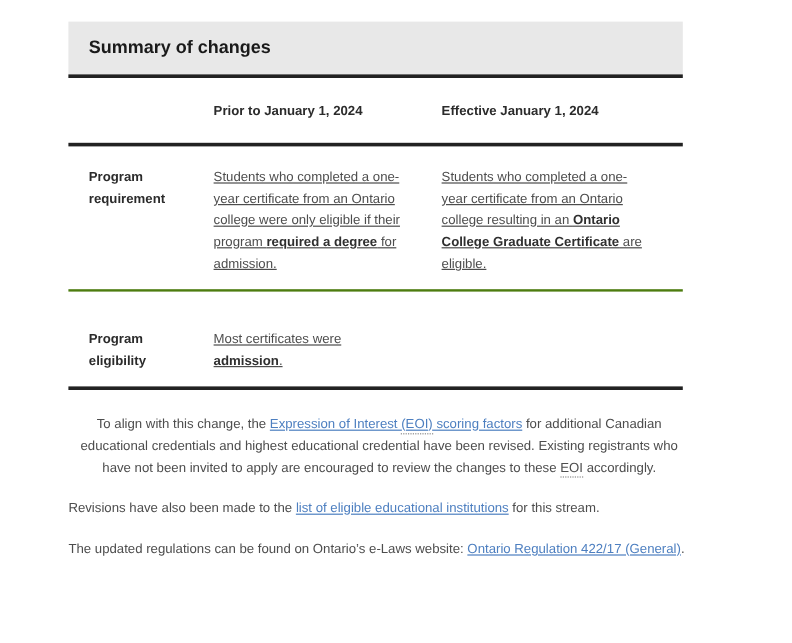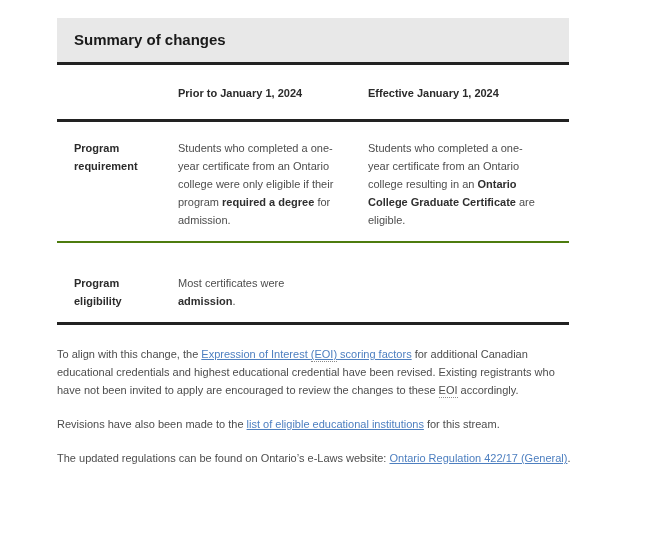--- a/index.html
+++ b/index.html
@@ -51,30 +51,30 @@
     line-height: 18px;
   }
   .trow.r1 { border-bottom: 2px solid #4d7c0f; padding: 17px 0 12px; }
   .trow.r2 { border-bottom: 3px solid #222222; padding: 15px 0 12px; margin-top: 16px; }
   .cell-label {
     padding-left: 17px;
     padding-right: 10px;
     font-weight: bold;
     color: #2b2b2b;
   }
-  .cell { padding-right: 30px; }
+  .cell { padding-right: 30px; text-decoration: underline; }
   .cell b { color: #2f2f2f; }
   
   p {
     font-size: 11px;
     line-height: 18px;
     margin: 16px 0 0 0;
     width: 518px;
   }
-  p.first { margin-top: 20px; }
+  p.first { margin-top: 20px; text-align: center; }
   a {
     color: #4d7fc0;
     text-decoration: underline;
     cursor: pointer;
   }
   .abbr {
     border-bottom: 1px dotted #8a8a8a;
     padding-bottom: 1px;
   }
 </style>

